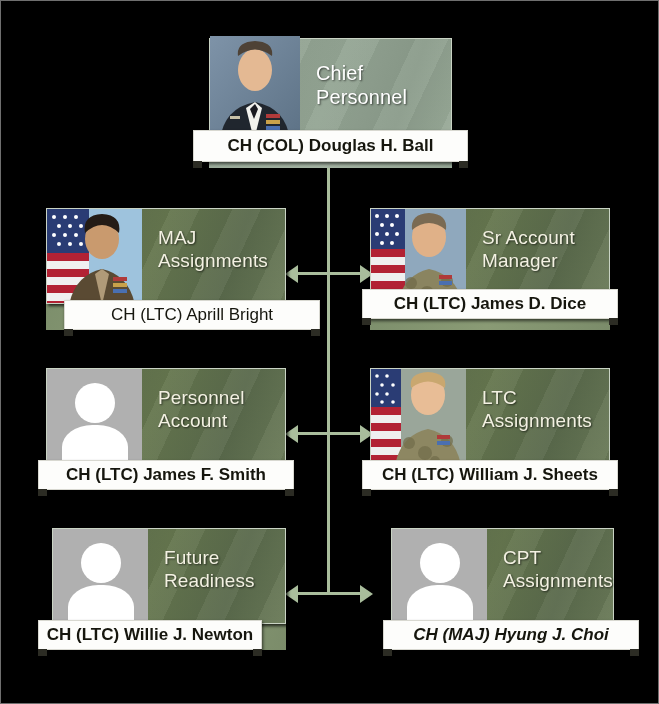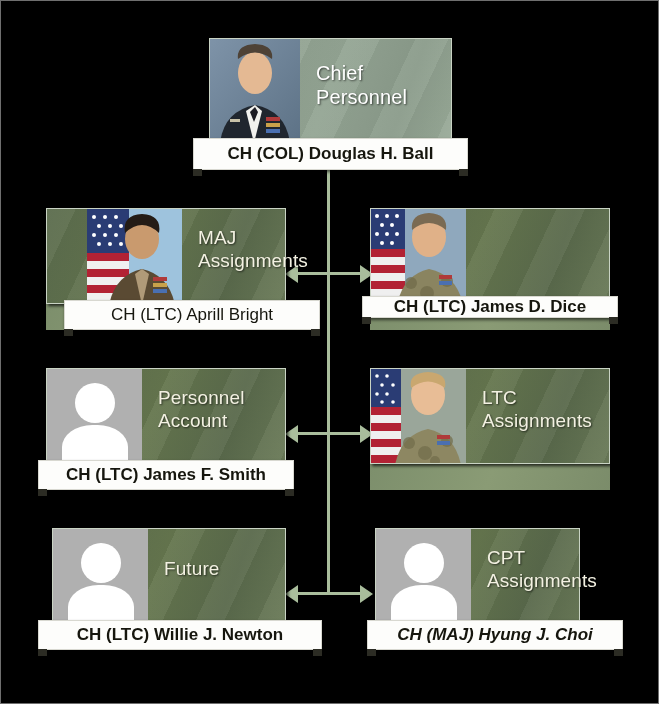--- a/index.html
+++ b/index.html
@@ -27,21 +27,21 @@
   
   .card.sub .body{background:
         repeating-linear-gradient(115deg,
             rgba(255,255,255,.045) 0px, rgba(255,255,255,.045) 26px,
             rgba(0,0,0,.04) 26px, rgba(0,0,0,.04) 56px),
         linear-gradient(110deg,#5c6d4e 0%,#66774f 45%,#5a6a4c 75%,#6a7a58 100%);}
   .card.root .body{background:
         repeating-linear-gradient(115deg,
             rgba(255,255,255,.05) 0px, rgba(255,255,255,.05) 30px,
             rgba(0,0,0,.03) 30px, rgba(0,0,0,.03) 62px),
-        linear-gradient(110deg,#8d9e8d 0%,#94a594 50%,#8a9b8a 78%,#9aab99 100%);}
+        linear-gradient(110deg,#8d9e8d 0%,#94a594 50%,#8a9b8a 78%,#9aab99 100%); align-items: center;}
 
   .photo{flex:0 0 auto;overflow:hidden;position:relative;}
 
   .title{flex:1 1 auto;display:flex;align-items:center;
          padding:0 6px 14px 16px;color:#f3f1e2;line-height:1.22;
          text-shadow:1px 1px 2px rgba(0,0,0,.6);
          font-size:19px;letter-spacing:.1px;}
   .card.root .title{font-size:20px;padding-bottom:10px;color:#ffffff;}
 
   
@@ -110,30 +110,30 @@
           <rect x="56" y="84" width="14" height="4" fill="#c9a14a"></rect>
           <rect x="56" y="90" width="14" height="4" fill="#4a6fb0"></rect>
           <rect x="20" y="80" width="10" height="3" fill="#c9c2a8"></rect>
         </svg>
       </div>
       <div class="title">
         <span><span>Chief</span><br>
               <span>Personnel</span></span>
       </div>
     </div>
-    <div class="ribbon bold" style="left:-16px;width:275px;top:100px;height:32px;">
+    <div class="ribbon bold" style="left:-16px;width:275px;top:92px;height:32px;">
       <span>CH (COL) Douglas H. Ball</span>
       <span class="tail l"></span>
       <span class="tail r"></span>
     </div>
   </div>
 
   <div class="card sub" style="left:45px;top:207px;width:240px;">
     <div class="base" style="top:96px;"></div>
-    <div class="body" style="height:96px;padding-left:40px;">
+    <div class="body" style="height:96px;">
       <div class="photo" style="width:95px;">
         <svg width="95" height="96" viewBox="0 0 95 96" preserveAspectRatio="none">
           <rect width="95" height="96" fill="#9ec3dd"></rect>
           <rect x="0" y="0" width="42" height="96" fill="#f0f0f0"></rect>
           <rect x="0" y="0" width="42" height="44" fill="#2a3c74"></rect>
           <g fill="#ffffff">
             <circle cx="7" cy="8" r="2"></circle>
               <circle cx="18" cy="8" r="2"></circle>
               <circle cx="29" cy="8" r="2"></circle>
             <circle cx="12" cy="17" r="2"></circle>
@@ -205,22 +205,26 @@
           <g fill="#6f6a48" opacity=".7">
             <circle cx="40" cy="74" r="6"></circle>
               <circle cx="56" cy="84" r="7"></circle>
             <circle cx="76" cy="72" r="6"></circle>
               <circle cx="66" cy="92" r="5"></circle>
           </g>
           <rect x="68" y="66" width="13" height="4" fill="#b03a3a"></rect>
           <rect x="68" y="72" width="13" height="4" fill="#4a6fb0"></rect>
         </svg>
       </div>
-    </div>
-    <div class="ribbon bold" style="left:-8px;width:256px;top:88px;height:22px;">
+      <div class="title">
+        <span><span>Sr Account</span><br>
+              <span>Manager</span></span>
+      </div>
+    </div>
+    <div class="ribbon bold" style="left:-8px;width:256px;top:81px;height:30px;">
       <span>CH (LTC) James D. Dice</span>
       <span class="tail l"></span>
       <span class="tail r"></span>
     </div>
   </div>
 
   <div class="card sub" style="left:45px;top:367px;width:240px;">
     <div class="base" style="top:96px;"></div>
     <div class="body" style="height:96px;">
       <div class="photo" style="width:95px;">
@@ -276,44 +280,49 @@
           </g>
           <rect x="66" y="66" width="13" height="4" fill="#b03a3a"></rect>
           <rect x="66" y="72" width="13" height="4" fill="#4a6fb0"></rect>
         </svg>
       </div>
       <div class="title">
         <span><span>LTC</span><br>
               <span>Assignments</span></span>
       </div>
     </div>
+    <div class="ribbon bold" style="left:-8px;width:256px;top:92px;height:30px;">
+      <span>CH (LTC) William J. Sheets</span>
+      <span class="tail l"></span>
+      <span class="tail r"></span>
+    </div>
   </div>
 
   <div class="card sub" style="left:45px;top:527px;width:240px;">
     <div class="base" style="top:96px;"></div>
     <div class="body" style="height:96px;margin-left:6px;">
       <div class="photo" style="width:95px;">
         <div class="ph">
           <div class="head" style="top:14px;width:40px;height:40px;"></div>
           <div class="shoulders" style="top:56px;width:66px;height:48px;"></div>
         </div>
       </div>
       <div class="title">
         <span><span>Future</span><br>
-              </span>
-      </div>
-    </div>
-    <div class="ribbon bold" style="left:-8px;width:284px;top:92px;height:30px;">
+              <span>Readiness</span></span>
+      </div>
+    </div>
+    <div class="ribbon bold" style="left:-8px;width:224px;top:92px;height:30px;">
       <span>CH (LTC) Willie J. Newton</span>
       <span class="tail l"></span>
       <span class="tail r"></span>
     </div>
   </div>
 
-  <div class="card sub" style="left:374px;top:527px;width:205px;">
+  <div class="card sub" style="left:390px;top:527px;width:223px;">
     <div class="base" style="top:96px;"></div>
     <div class="body" style="height:96px;">
       <div class="photo" style="width:95px;">
         <div class="ph">
           <div class="head" style="top:14px;width:40px;height:40px;"></div>
           <div class="shoulders" style="top:56px;width:66px;height:48px;"></div>
         </div>
       </div>
       <div class="title">
         <span><span>CPT</span><br>

